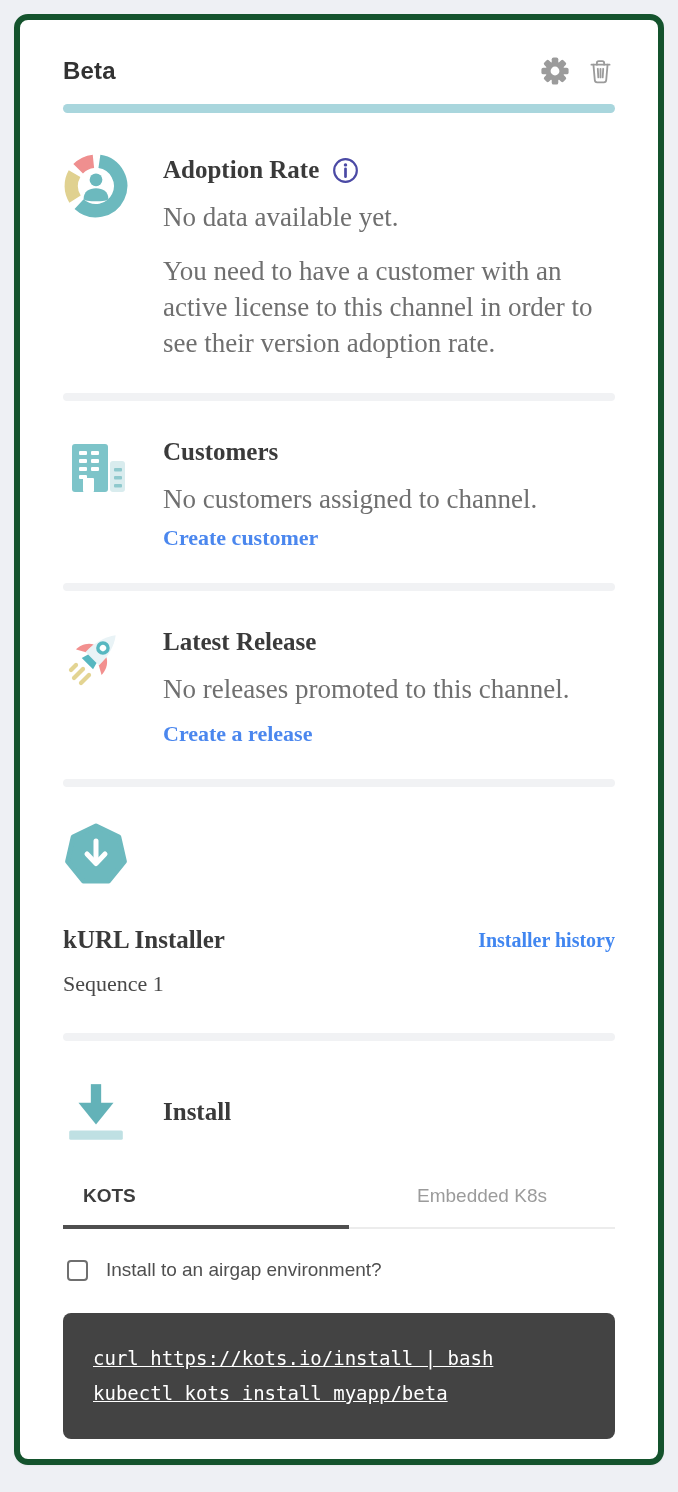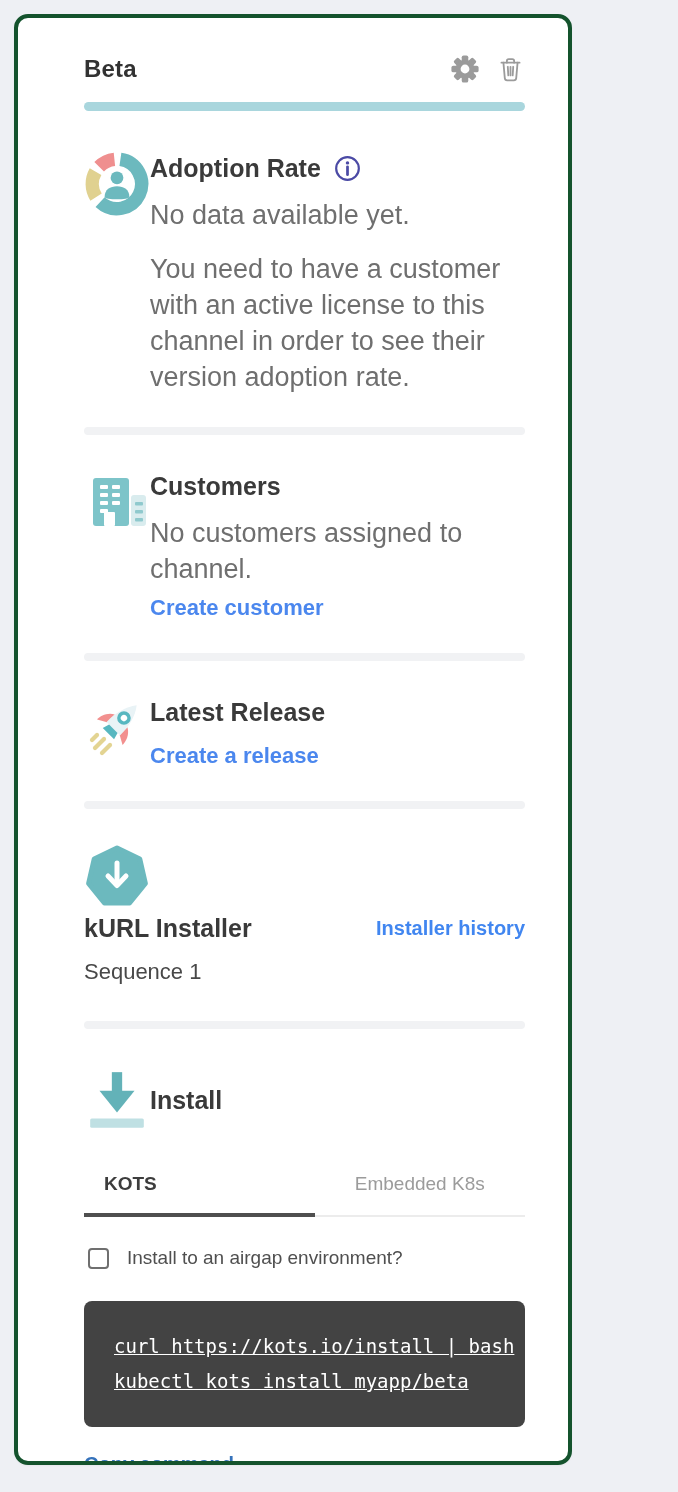--- a/index.html
+++ b/index.html
@@ -1,30 +1,30 @@
 <!DOCTYPE html>
 <html><head>
 <meta charset="utf-8">
 <style>
   * { margin:0; padding:0; box-sizing:border-box; }
   html,body { width:678px; height:1492px; background:#eef0f4; font-family:"Liberation Sans","DejaVu Sans",sans-serif; }
   .card {
-    position:absolute; left:14px; top:14px; width:558px; height:1451px;
-    background:#ffffff; border:4px solid #14532d; border-radius:14px;
-    padding:36px 43px 0 66px; overflow:hidden;
+    position:absolute; left:14px; top:14px; width:650px; height:1451px;
+    background:#ffffff; border:6px solid #14532d; border-radius:14px;
+    padding:36px 43px 0 43px; overflow:hidden;
     box-shadow:0 1px 2px rgba(0,0,0,0.04);
   }
   
   .hdr { display:flex; align-items:center; justify-content:space-between; }
   .hdr-title { font-size:24px; font-weight:700; color:#323232; letter-spacing:.2px; }
   .hdr-icons { display:flex; align-items:center; gap:16px; }
   .hdr-icons svg { display:block; cursor:pointer; }
   .accent-bar { margin-top:18px; height:9px; border-radius:5px; background:#a9d6dd; }
   
-  .section { display:flex; margin-top:40px; }
+  .section { display:flex; gap:34px; margin-top:40px;font-family:Liberation Serif, serif; }
   .icon-box { width:66px; flex:0 0 66px; display:flex; justify-content:center; }
   .sec-body { flex:1; min-width:0; }
   .sec-title-row { display:flex; align-items:center; justify-content:space-between; }
   .sec-title { font-size:25px; font-weight:700; color:#3a3a3a; display:flex; align-items:center; gap:12px; line-height:34px; }
   .muted { font-size:27px; color:#6f6f6f; line-height:36px; }
   .p1 { margin-top:12px; }
   .p2 { margin-top:18px; max-width:480px; }
   .link { font-size:22px; font-weight:700; color:#4b87ee; cursor:pointer; display:inline-block; }
   .link-sm { font-size:20px; font-weight:700; color:#4186f0; cursor:pointer; }
   .seq { margin-top:10px; font-size:22px; color:#484848; line-height:34px; }
@@ -151,20 +151,21 @@
           <path d="M-9,-3 C-16,1 -18,8 -18,13 L-9,8 Z" fill="#f2908f"></path>
           <path d="M9,-3 C16,1 18,8 18,13 L9,8 Z" fill="#f2908f"></path>
           <path d="M0,-25 C7,-16 9.5,-5 9.5,8 L-9.5,8 C-9.5,-5 -7,-16 0,-25 Z" fill="#e9f3f6"></path>
           <circle cx="0" cy="-7" r="5" fill="#ffffff" stroke="#57b7c0" stroke-width="3.6"></circle>
           <path d="M-6,8 L6,8 L8,15 L-8,15 Z" fill="#57b7c0"></path>
         </g>
       </svg>
     </div>
     <div class="sec-body">
       <div class="sec-title">Latest Release</div>
+      <div class="muted p1">No releases promoted to this channel.</div>
       <a class="link" style="margin-top:14px;">Create a release</a>
     </div>
   </div>
 
   <div class="divider"></div>
 
   
   <div class="section" style="margin-top:36px;flex-direction:column;">
     <div class="icon-box">
       <svg viewBox="0 0 64 64" width="64" height="64">

